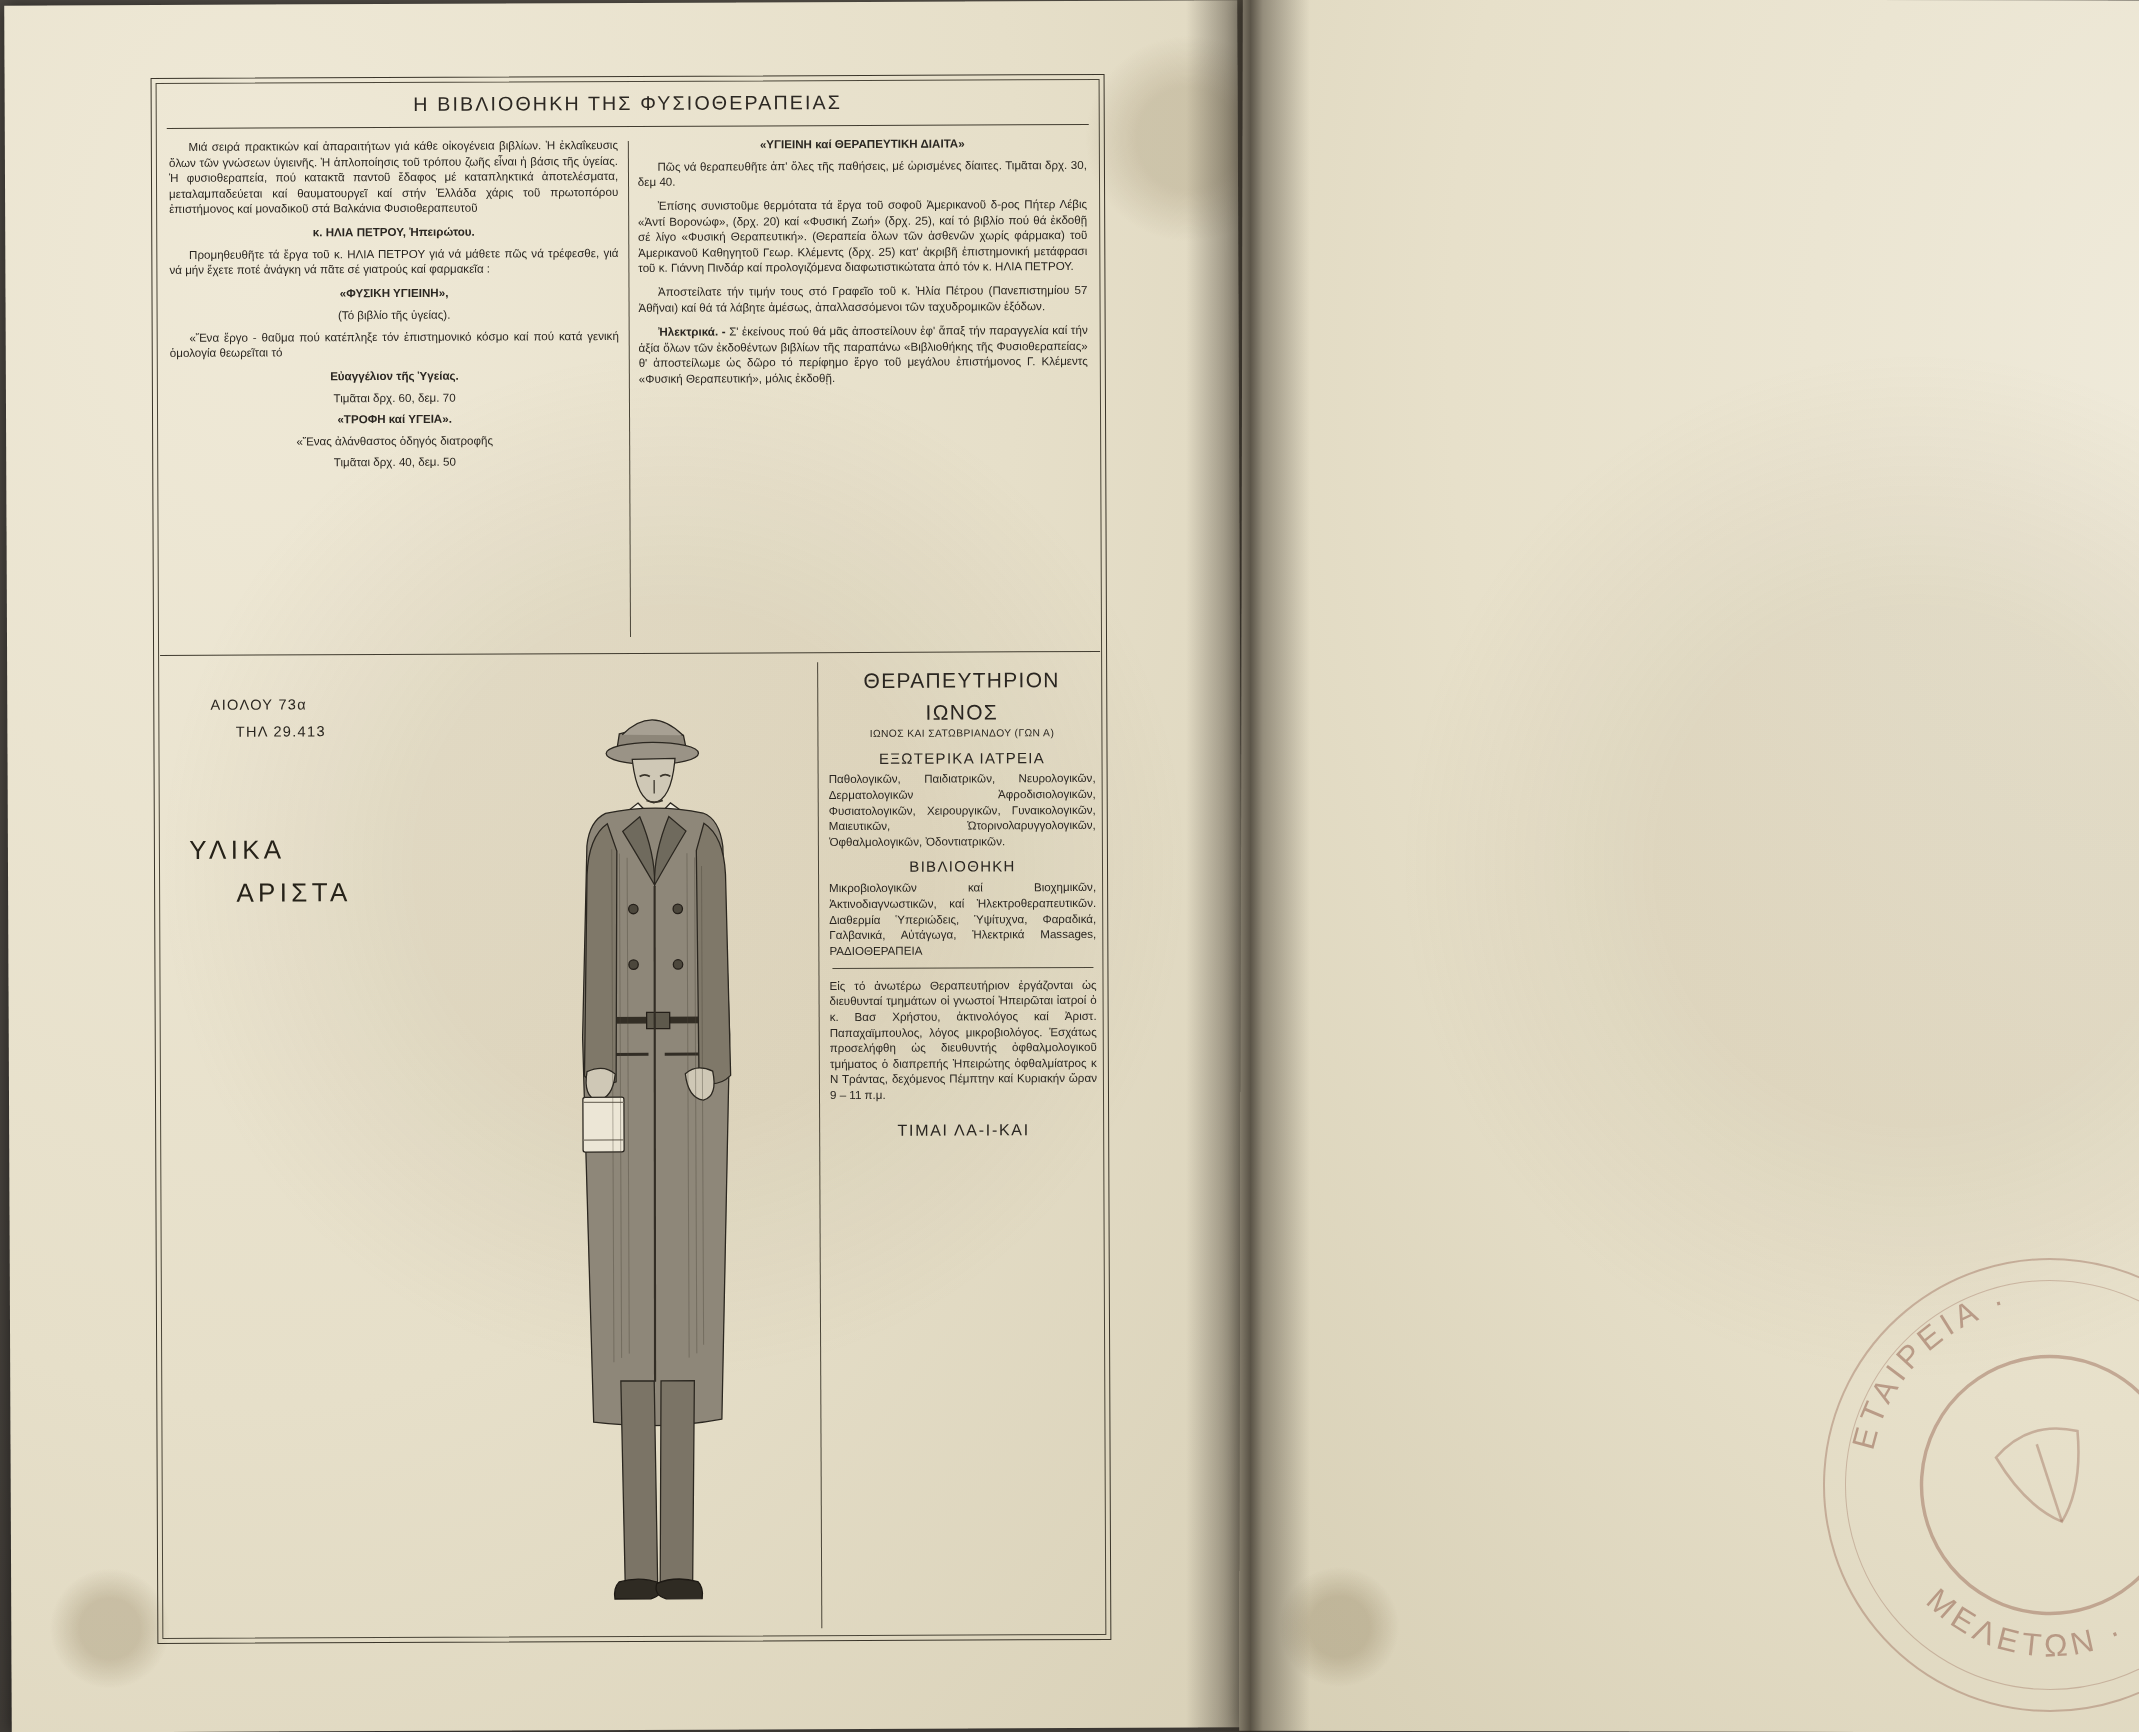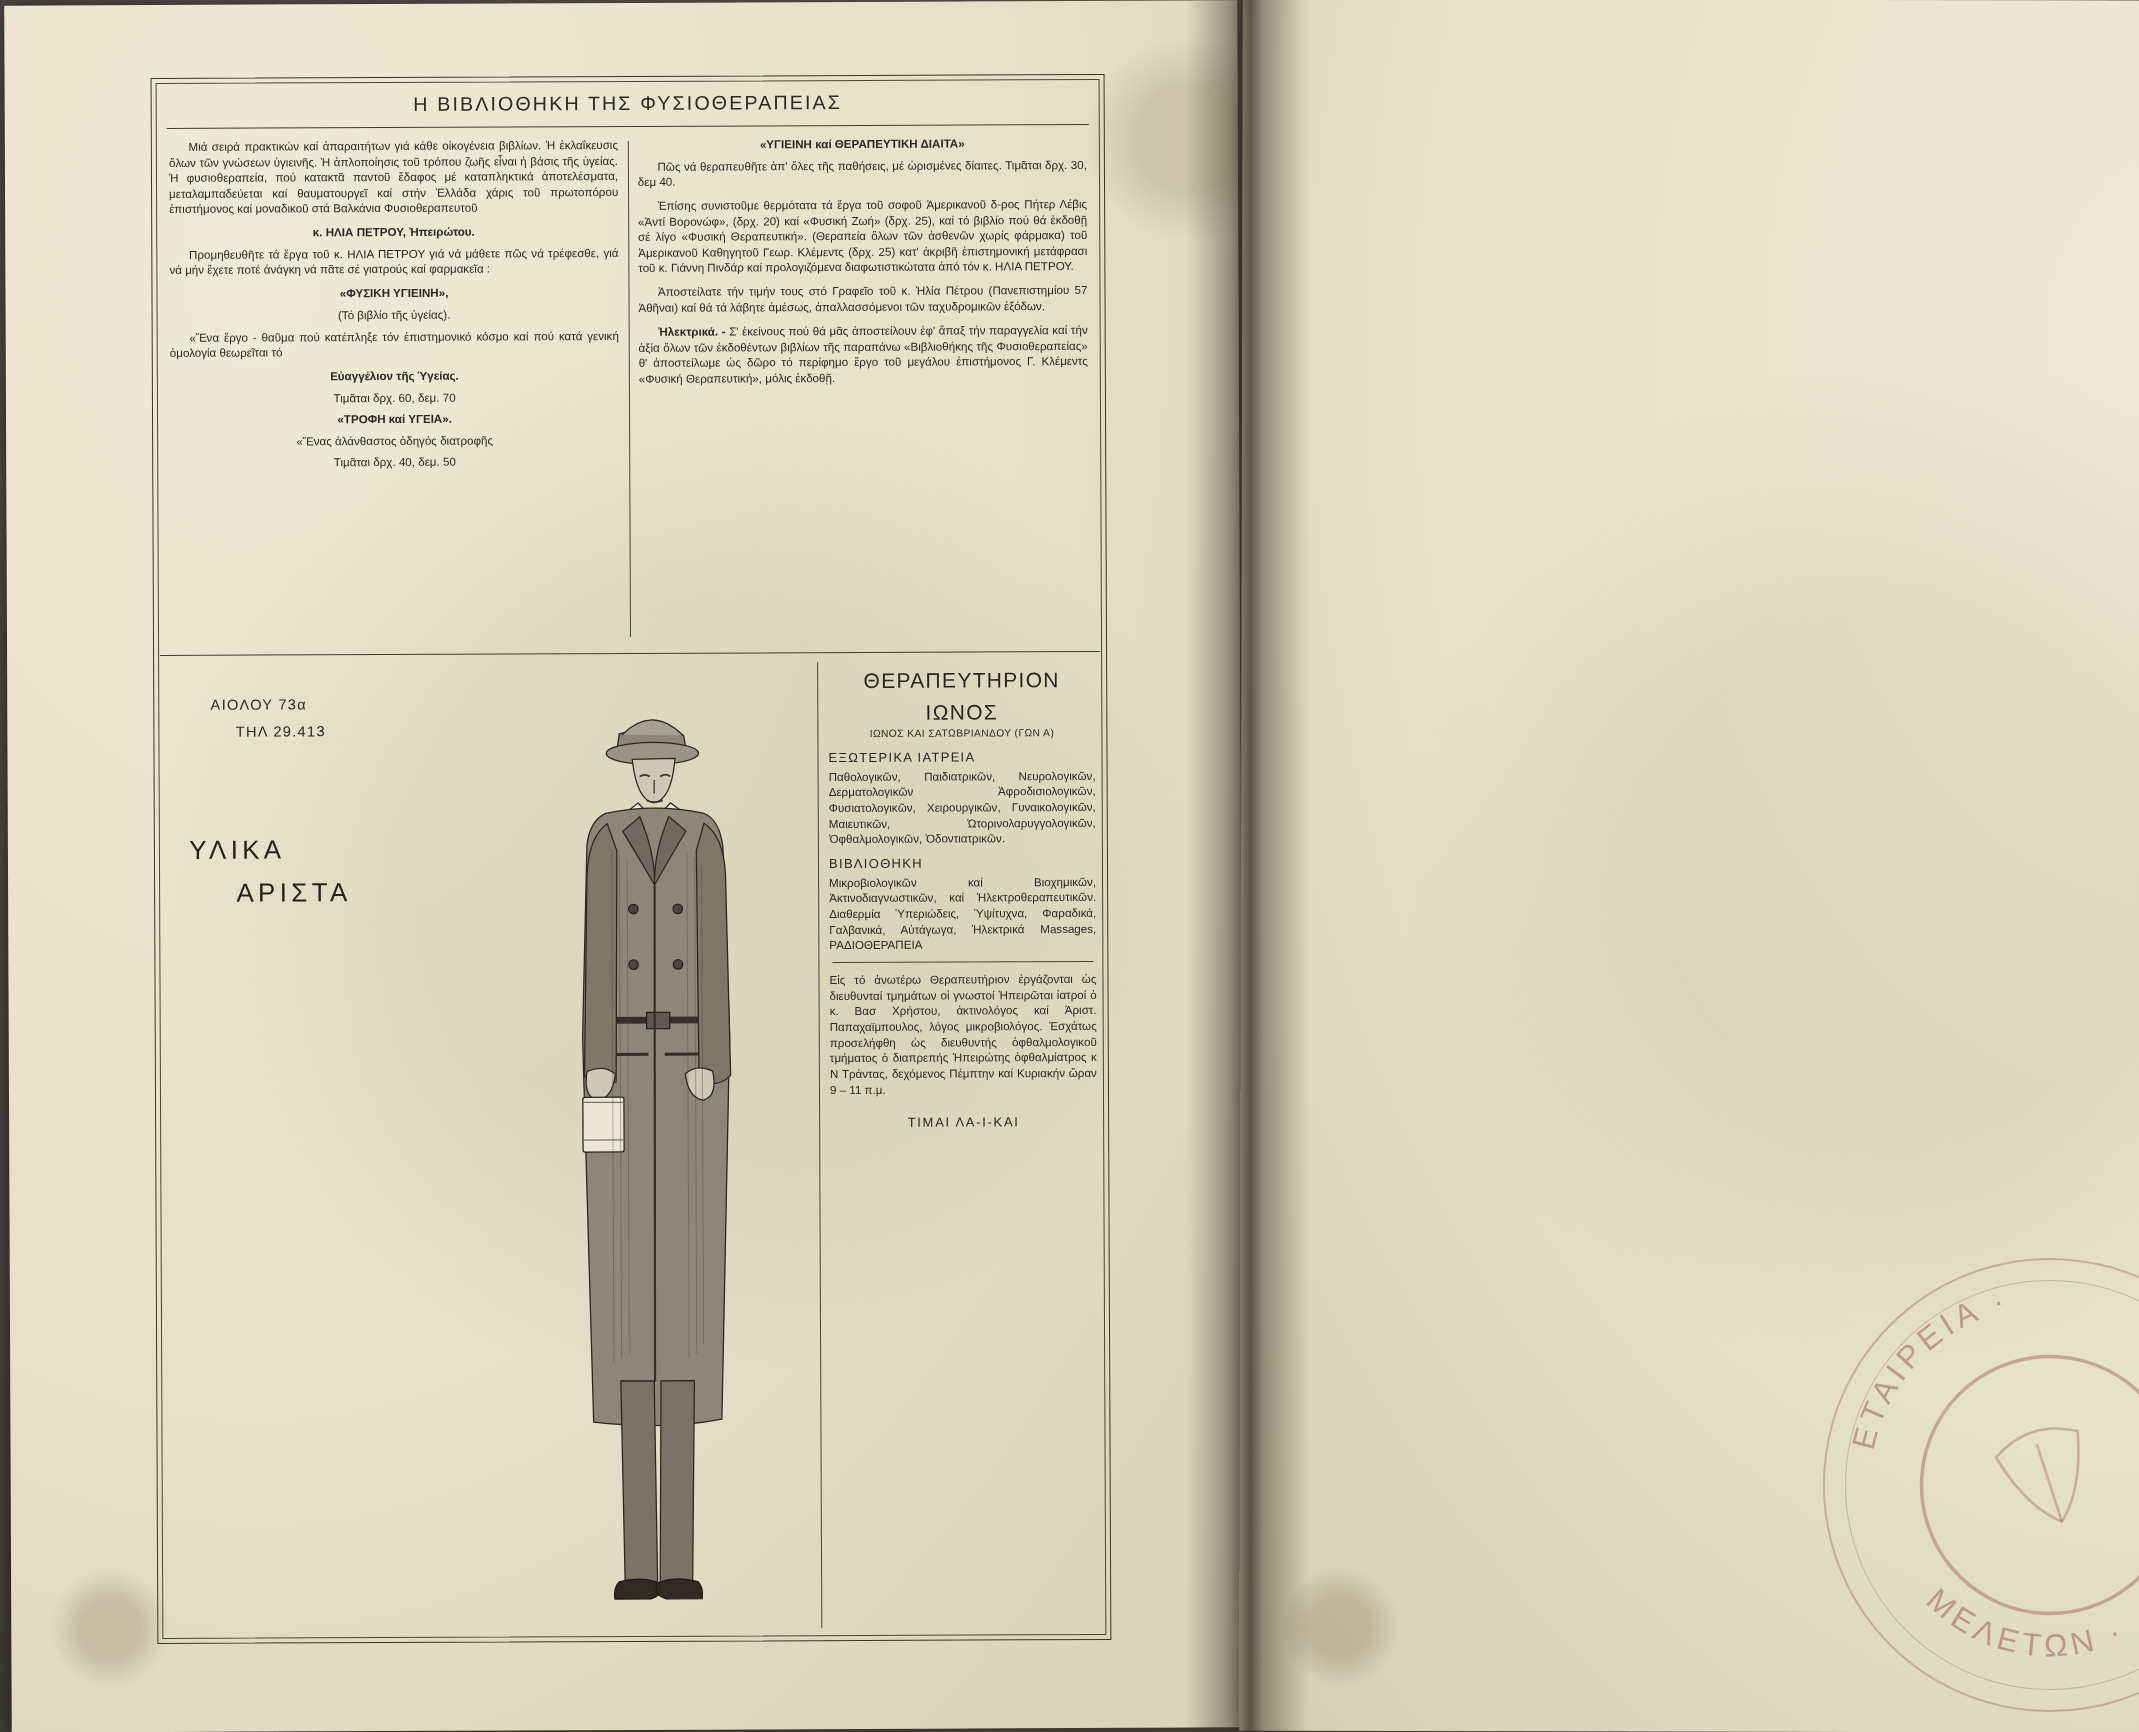--- a/index.html
+++ b/index.html
@@ -99,21 +99,21 @@
     position:absolute;right:17px;top:4.3px;width:265px;height:976px;
   }
   
   .clinic{
     position:absolute;left:674px;right:11px;top:8.6px;bottom:8.6px;
     font-size:11.6px;line-height:1.35;
   }
   .clinic h3{
     margin:3.4px 0 0 0;text-align:center;font-size:21px;letter-spacing:1.3px;font-weight:normal;
   }
-  .clinic h4{margin:7.7px 0 2.6px 0;font-size:13px;letter-spacing:1.3px;font-weight:normal;}
+  .clinic h4{margin:7.7px 0 2.6px 0;text-align:center;font-size:15px;letter-spacing:1.3px;font-weight:normal;}
   .clinic .small{text-align:center;font-size:10.3px;letter-spacing:0.4px;}
   .clinic p{margin:0 0 6px 0;text-align:justify;}
   .clinic .hr{height:0.4px;background:#4a4538;margin:9.4px 3.4px;}
   
   .stamp{
     position:absolute;left:1823px;top:1258px;width:454px;height:454px;
     border-radius:50%;
     color:rgba(120,60,45,.42);
     transform:rotate(-18deg);
     pointer-events:none;
@@ -246,21 +246,21 @@
           <div class="clinic">
             <h3>ΘΕΡΑΠΕΥΤΗΡΙΟΝ</h3>
             <h3>ΙΩΝΟΣ</h3>
             <div class="small">ΙΩΝΟΣ ΚΑΙ ΣΑΤΩΒΡΙΑΝΔΟΥ (ΓΩΝ Α)</div>
             <h4>ΕΞΩΤΕΡΙΚΑ ΙΑΤΡΕΙΑ</h4>
             <p>Παθολογικῶν, Παιδιατρικῶν, Νευρολογικῶν, Δερματολογικῶν Ἀφροδισιολογικῶν, Φυσιατολογικῶν, Χειρουργικῶν, Γυναικολογικῶν, Μαιευτικῶν, Ὠτορινολαρυγγολογικῶν, Ὀφθαλμολογικῶν, Ὀδοντιατρικῶν.</p>
             <h4>ΒΙΒΛΙΟΘΗΚΗ</h4>
             <p>Μικροβιολογικῶν καί Βιοχημικῶν, Ἀκτινοδιαγνωστικῶν, καί Ἠλεκτροθεραπευτικῶν. Διαθερμία Ὑπεριώδεις, Ὑψίτυχνα, Φαραδικά, Γαλβανικά, Αὐτάγωγα, Ἠλεκτρικά Massages, ΡΑΔΙΟΘΕΡΑΠΕΙΑ</p>
             <div class="hr"></div>
             <p>Εἰς τό ἀνωτέρω Θεραπευτήριον ἐργάζονται ὡς διευθυνταί τμημάτων οἱ γνωστοί Ἠπειρῶται ἰατροί ὁ κ. Βασ Χρήστου, ἀκτινολόγος καί Ἀριστ. Παπαχαϊμπουλος, λόγος μικροβιολόγος. Ἐσχάτως προσελήφθη ὡς διευθυντής ὀφθαλμολογικοῦ τμήματος ὁ διαπρεπής Ἠπειρώτης ὀφθαλμίατρος κ Ν Τράντας, δεχόμενος Πέμπτην καί Κυριακήν ὥραν 9 – 11 π.μ.</p>
-            <div class="small" style="margin-top:17px;letter-spacing:1.7px;font-size:13px">ΤΙΜΑΙ ΛΑ-Ι-ΚΑΙ</div>
+            <div class="small" style="margin-top:17px;letter-spacing:1.7px;font-size:16px">ΤΙΜΑΙ ΛΑ-Ι-ΚΑΙ</div>
           </div>
         </div>
       </div>
     </div>
 
     <div class="leaf right">
       <div class="grain"></div>
 
     </div>
 

